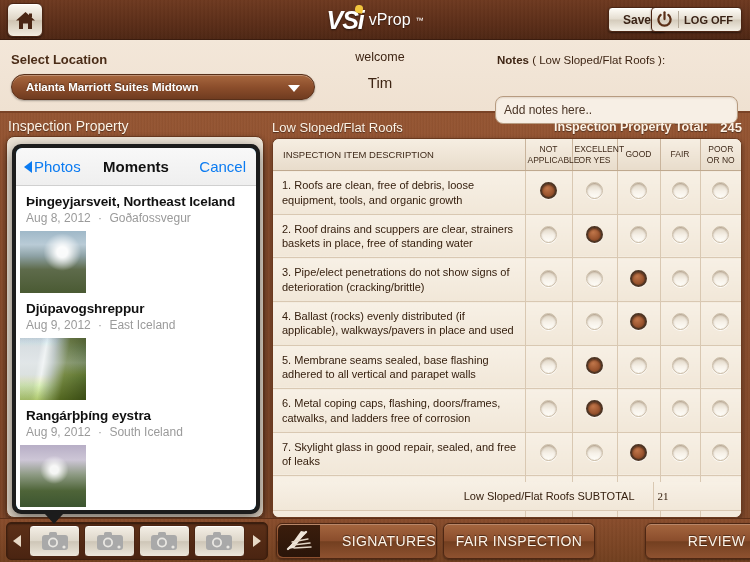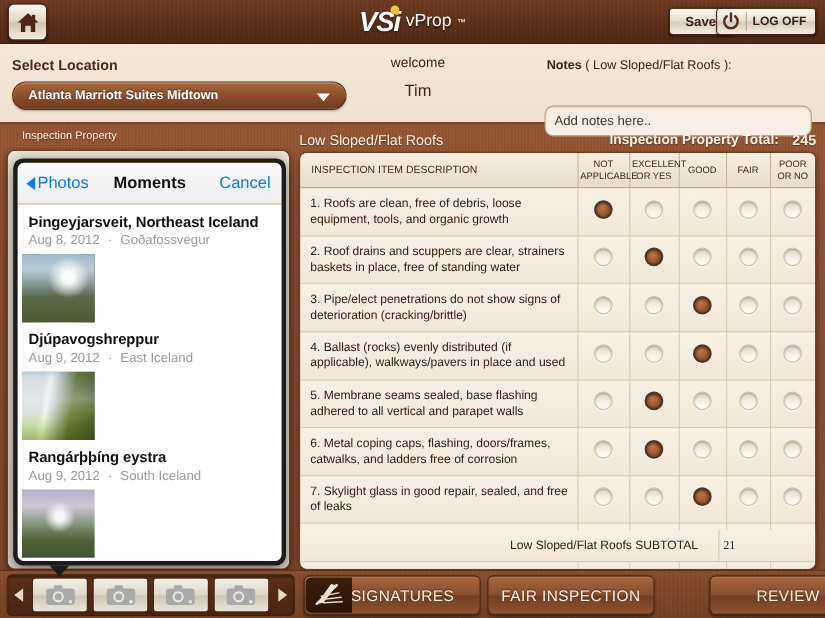--- a/index.html
+++ b/index.html
@@ -129,22 +129,22 @@
     font-size: 12px; color: #4a3526;
     padding: 0 8px;
     font-family: "Liberation Sans", sans-serif;
     outline: none;
     margin-top: 24px;
   }
   .notes-input::placeholder { color: #4a3526; }
 
   
   .panel-title-left {
-    position: absolute; left: 20px; top: 118px;
-    font-size: 10px; color: #fdf3e6; text-shadow: 0 1px 1px rgba(0,0,0,0.45);
+    position: absolute; left: 8px; top: 118px;
+    font-size: 14px; color: #fdf3e6; text-shadow: 0 1px 1px rgba(0,0,0,0.45);
   }
   .panel-title-right {
     position: absolute; left: 272px; top: 120px;
     font-size: 13px; color: #fdf3e6; text-shadow: 0 1px 1px rgba(0,0,0,0.45);
   }
   .total-label {
     position: absolute; right: 42px; top: 120px;
     font-size: 12.5px; font-weight: bold; color: #fdf3e6;
     text-shadow: 0 1px 1px rgba(0,0,0,0.45);
   }
@@ -168,21 +168,21 @@
   .picker {
     position: absolute; left: 12px; top: 144px; width: 248px; height: 370px;
     background: #1c1c1c;
     border-radius: 9px;
     box-shadow: 0 4px 14px rgba(0,0,0,0.55);
     padding: 4px;
     overflow: hidden;
   }
   .picker-inner {
     width: 100%; height: 100%;
-    background: #eab308;
+    background: #0369a1;
     border-radius: 6px;
     overflow: hidden;
     position: relative;
   }
   .picker-nav {
     height: 38px;
     background: linear-gradient(180deg, #f8f8f8 0%, #efefef 100%);
     border-bottom: 1px solid #d0d0d0;
     display: flex; align-items: center; position: relative;
   }
@@ -335,21 +335,21 @@
   .bbtn {
     position: absolute; top: 4px; height: 36px;
     border-radius: 6px;
     background: linear-gradient(180deg, #a5663f 0%, #8a4d2c 50%, #733f20 52%, #8e5230 100%);
     border: 1px solid #4e2713;
     box-shadow: inset 0 1px 0 rgba(255,255,255,0.22), 0 1px 2px rgba(0,0,0,0.4);
     display: flex; align-items: center; justify-content: center;
     font-size: 14px; color: #fdf4e8; letter-spacing: 0.4px;
     text-shadow: 0 -1px 1px rgba(0,0,0,0.5);
   }
-  .bbtn-sig { left: 276px; width: 161px; padding-left: 42px; justify-content: flex-start; }
+  .bbtn-sig { left: 276px; width: 161px; padding-left: 42px; justify-content: flex-end; }
   .sig-icon {
     position: absolute; left: 1px; top: 1px; width: 42px; height: 32px;
     border-radius: 5px 0 0 5px;
     background: linear-gradient(180deg, #3a1d0c 0%, #24120 6%, #2a1509 100%);
     background: linear-gradient(180deg, #3a1d0c 0%, #2a1509 100%);
     display: flex; align-items: center; justify-content: center;
   }
   .bbtn-last { left: 443px; width: 152px; }
   .bbtn-review { left: 601px; width: 143px; margin-left: 44px; }
 </style>

